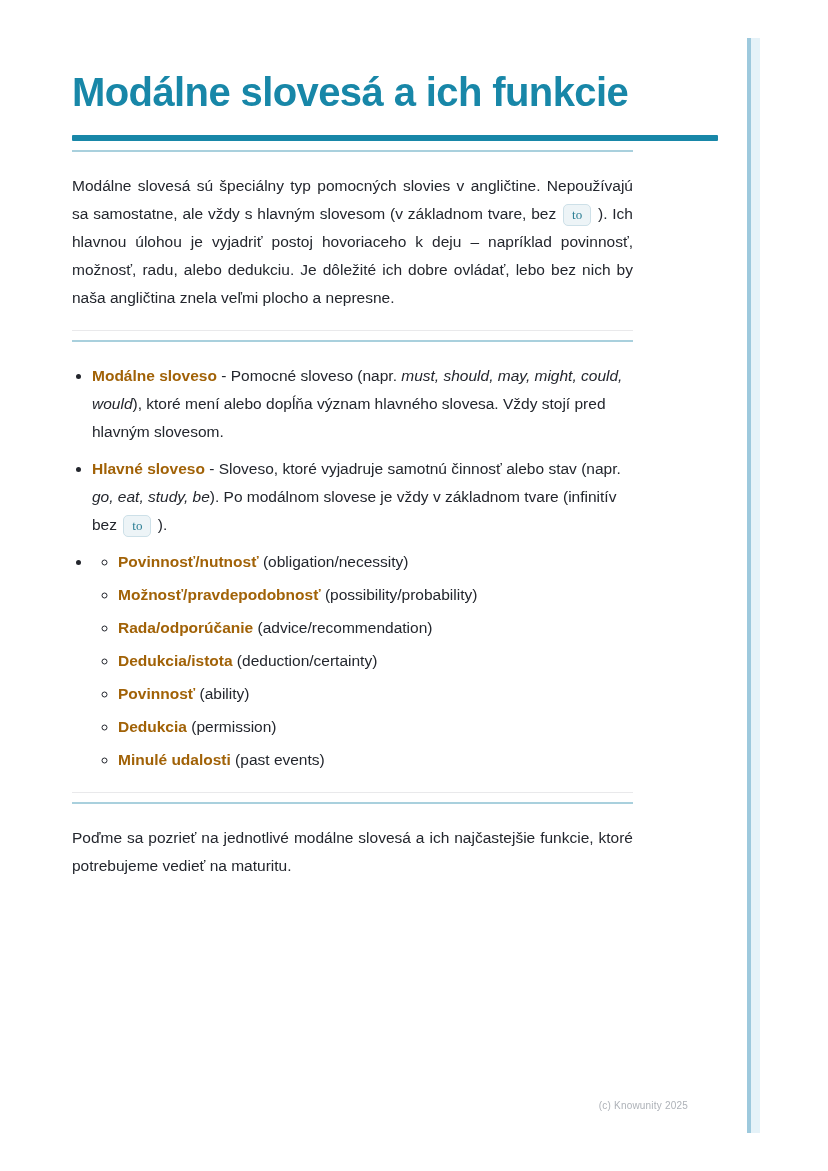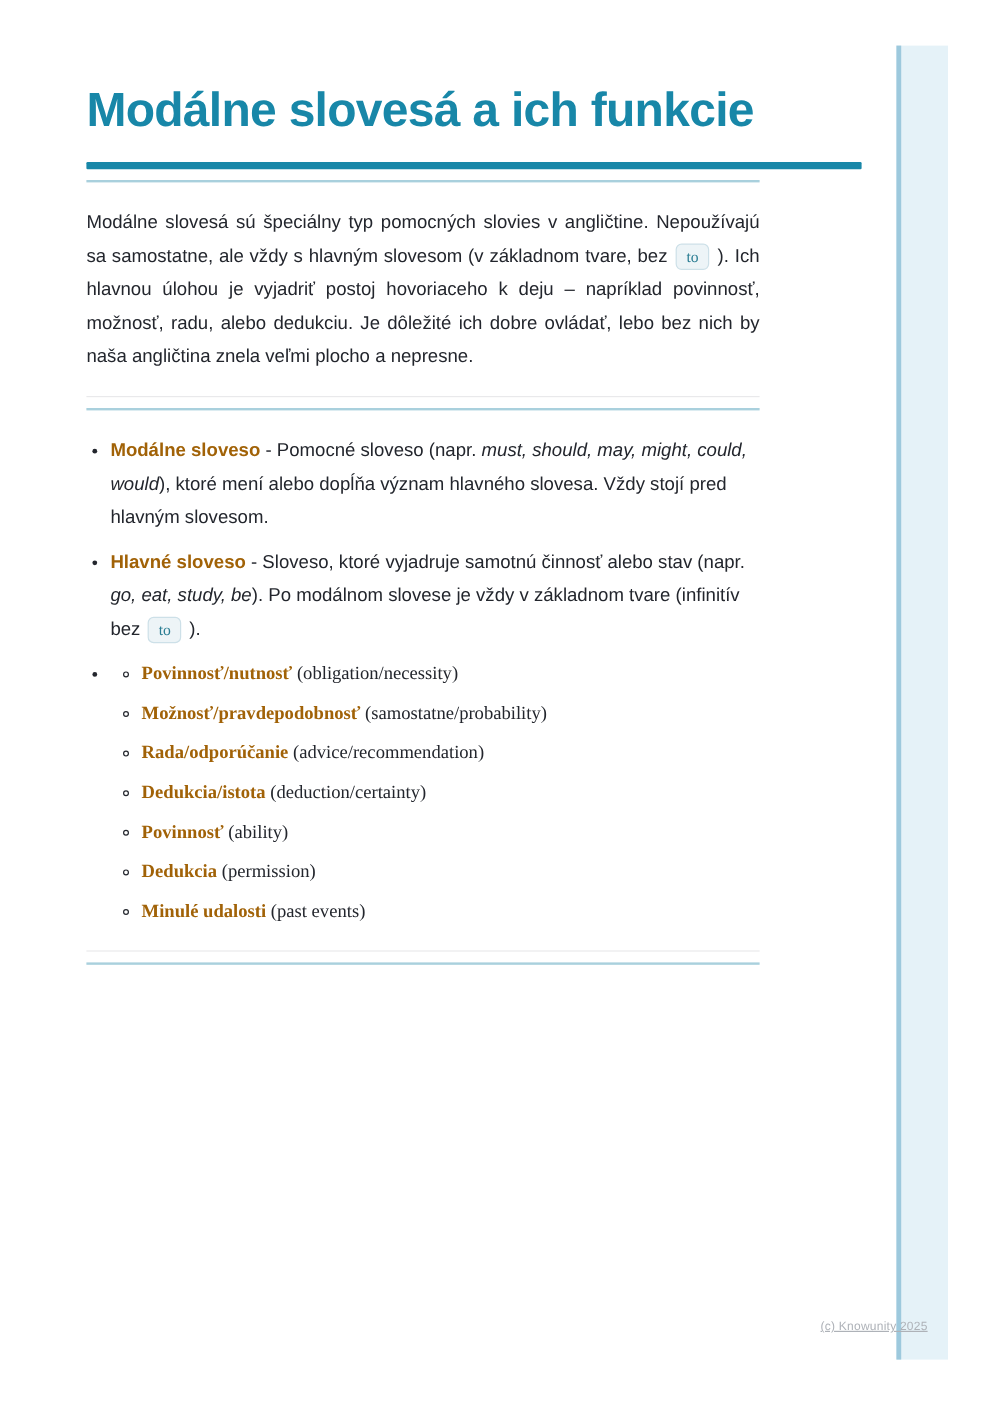--- a/index.html
+++ b/index.html
@@ -1,18 +1,18 @@
 <!DOCTYPE html>
 <html><head>
 <meta charset="utf-8">
 <style>
   html,body{margin:0;padding:0;background:#ffffff;}
   .page{
     position:relative;
-    width:828px;height:1171px;
+    width:760px;height:1171px;
     background:#ffffff;
     overflow:hidden;
     font-family:"Liberation Sans","DejaVu Sans",sans-serif;
     color:#23262d;
   }
   
   .margin-strip{
     position:absolute;
     left:747px;top:38px;
     width:43px;height:1095px;
@@ -74,21 +74,20 @@
   ul.bullets>li{
     font-size:15.5px;
     line-height:28px;
     margin-bottom:9px;
     color:#23262d;
   }
   ul.subs{
     margin:0 0 0;
     padding-left:26px;
     list-style:circle;
-    font-family:Liberation Serif, serif;
   }
   ul.subs>li{
     line-height:28px;
     margin-bottom:5px;
   }
   .bold{font-weight:700;color:#a16207;}
   .italic{font-style:italic;}
   .code{
     display:inline-block;
     font-family:Liberation Serif, serif;
@@ -96,26 +95,25 @@
     color:#2a7d93;
     background:#edf4f7;
     border:1px solid #cde0e8;
     border-radius:5px;
     padding:1px 8px;
     margin:0 2px;
     vertical-align:baseline;
   }
   .watermark{
     position:absolute;
-    right:55px;top:1100px;
+    right:72px;top:1100px;
     z-index:2;
     font-size:10px;
     letter-spacing:0.2px;
     color:#aeb2b8;
-    text-decoration:underline;
   }
 </style>
 </head>
 <body>
 
 <div class="page">
 
   <div class="margin-strip"></div>
 
   <main class="content">
@@ -135,34 +133,35 @@
       <ul class="bullets">
         <li>
           <span><span class="bold">Modálne sloveso</span><span> - Pomocné sloveso (napr. </span><span class="italic">must, should, may, might, could, would</span><span>), ktoré mení alebo dopĺňa význam hlavného slovesa. Vždy stojí pred hlavným slovesom.</span></span>
         </li>
         <li>
           <span><span class="bold">Hlavné sloveso</span><span> - Sloveso, ktoré vyjadruje samotnú činnosť alebo stav (napr. </span><span class="italic">go, eat, study, be</span><span>). Po modálnom slovese je vždy v základnom tvare (infinitív bez </span><span class="code">to</span><span> ).</span></span>
         </li>
         <li>
           <ul class="subs">
             <li><span class="bold">Povinnosť/nutnosť</span><span> (obligation/necessity)</span></li>
-            <li><span class="bold">Možnosť/pravdepodobnosť</span><span> (samostatne/probability)</span></li>
+            <li><span class="bold">Možnosť/pravdepodobnosť</span><span> (possibility/probability)</span></li>
             <li><span class="bold">Rada/odporúčanie</span><span> (advice/recommendation)</span></li>
             <li><span class="bold">Dedukcia/istota</span><span> (deduction/certainty)</span></li>
             <li><span class="bold">Povinnosť</span><span> (ability)</span></li>
             <li><span class="bold">Dedukcia</span><span> (permission)</span></li>
             <li><span class="bold">Minulé udalosti</span><span> (past events)</span></li>
           </ul>
         </li>
       </ul>
     </section>
 
     <hr class="divider">
 
     <section>
       <div class="h-rule"></div>
+      <p class="para"><span>Poďme sa pozrieť na jednotlivé modálne slovesá a ich najčastejšie funkcie, ktoré potrebujeme vedieť na maturitu.</span></p>
     </section>
 
   </main>
 
   <div class="watermark">(c) Knowunity 2025</div>
 
 </div>
 
 </body></html>

